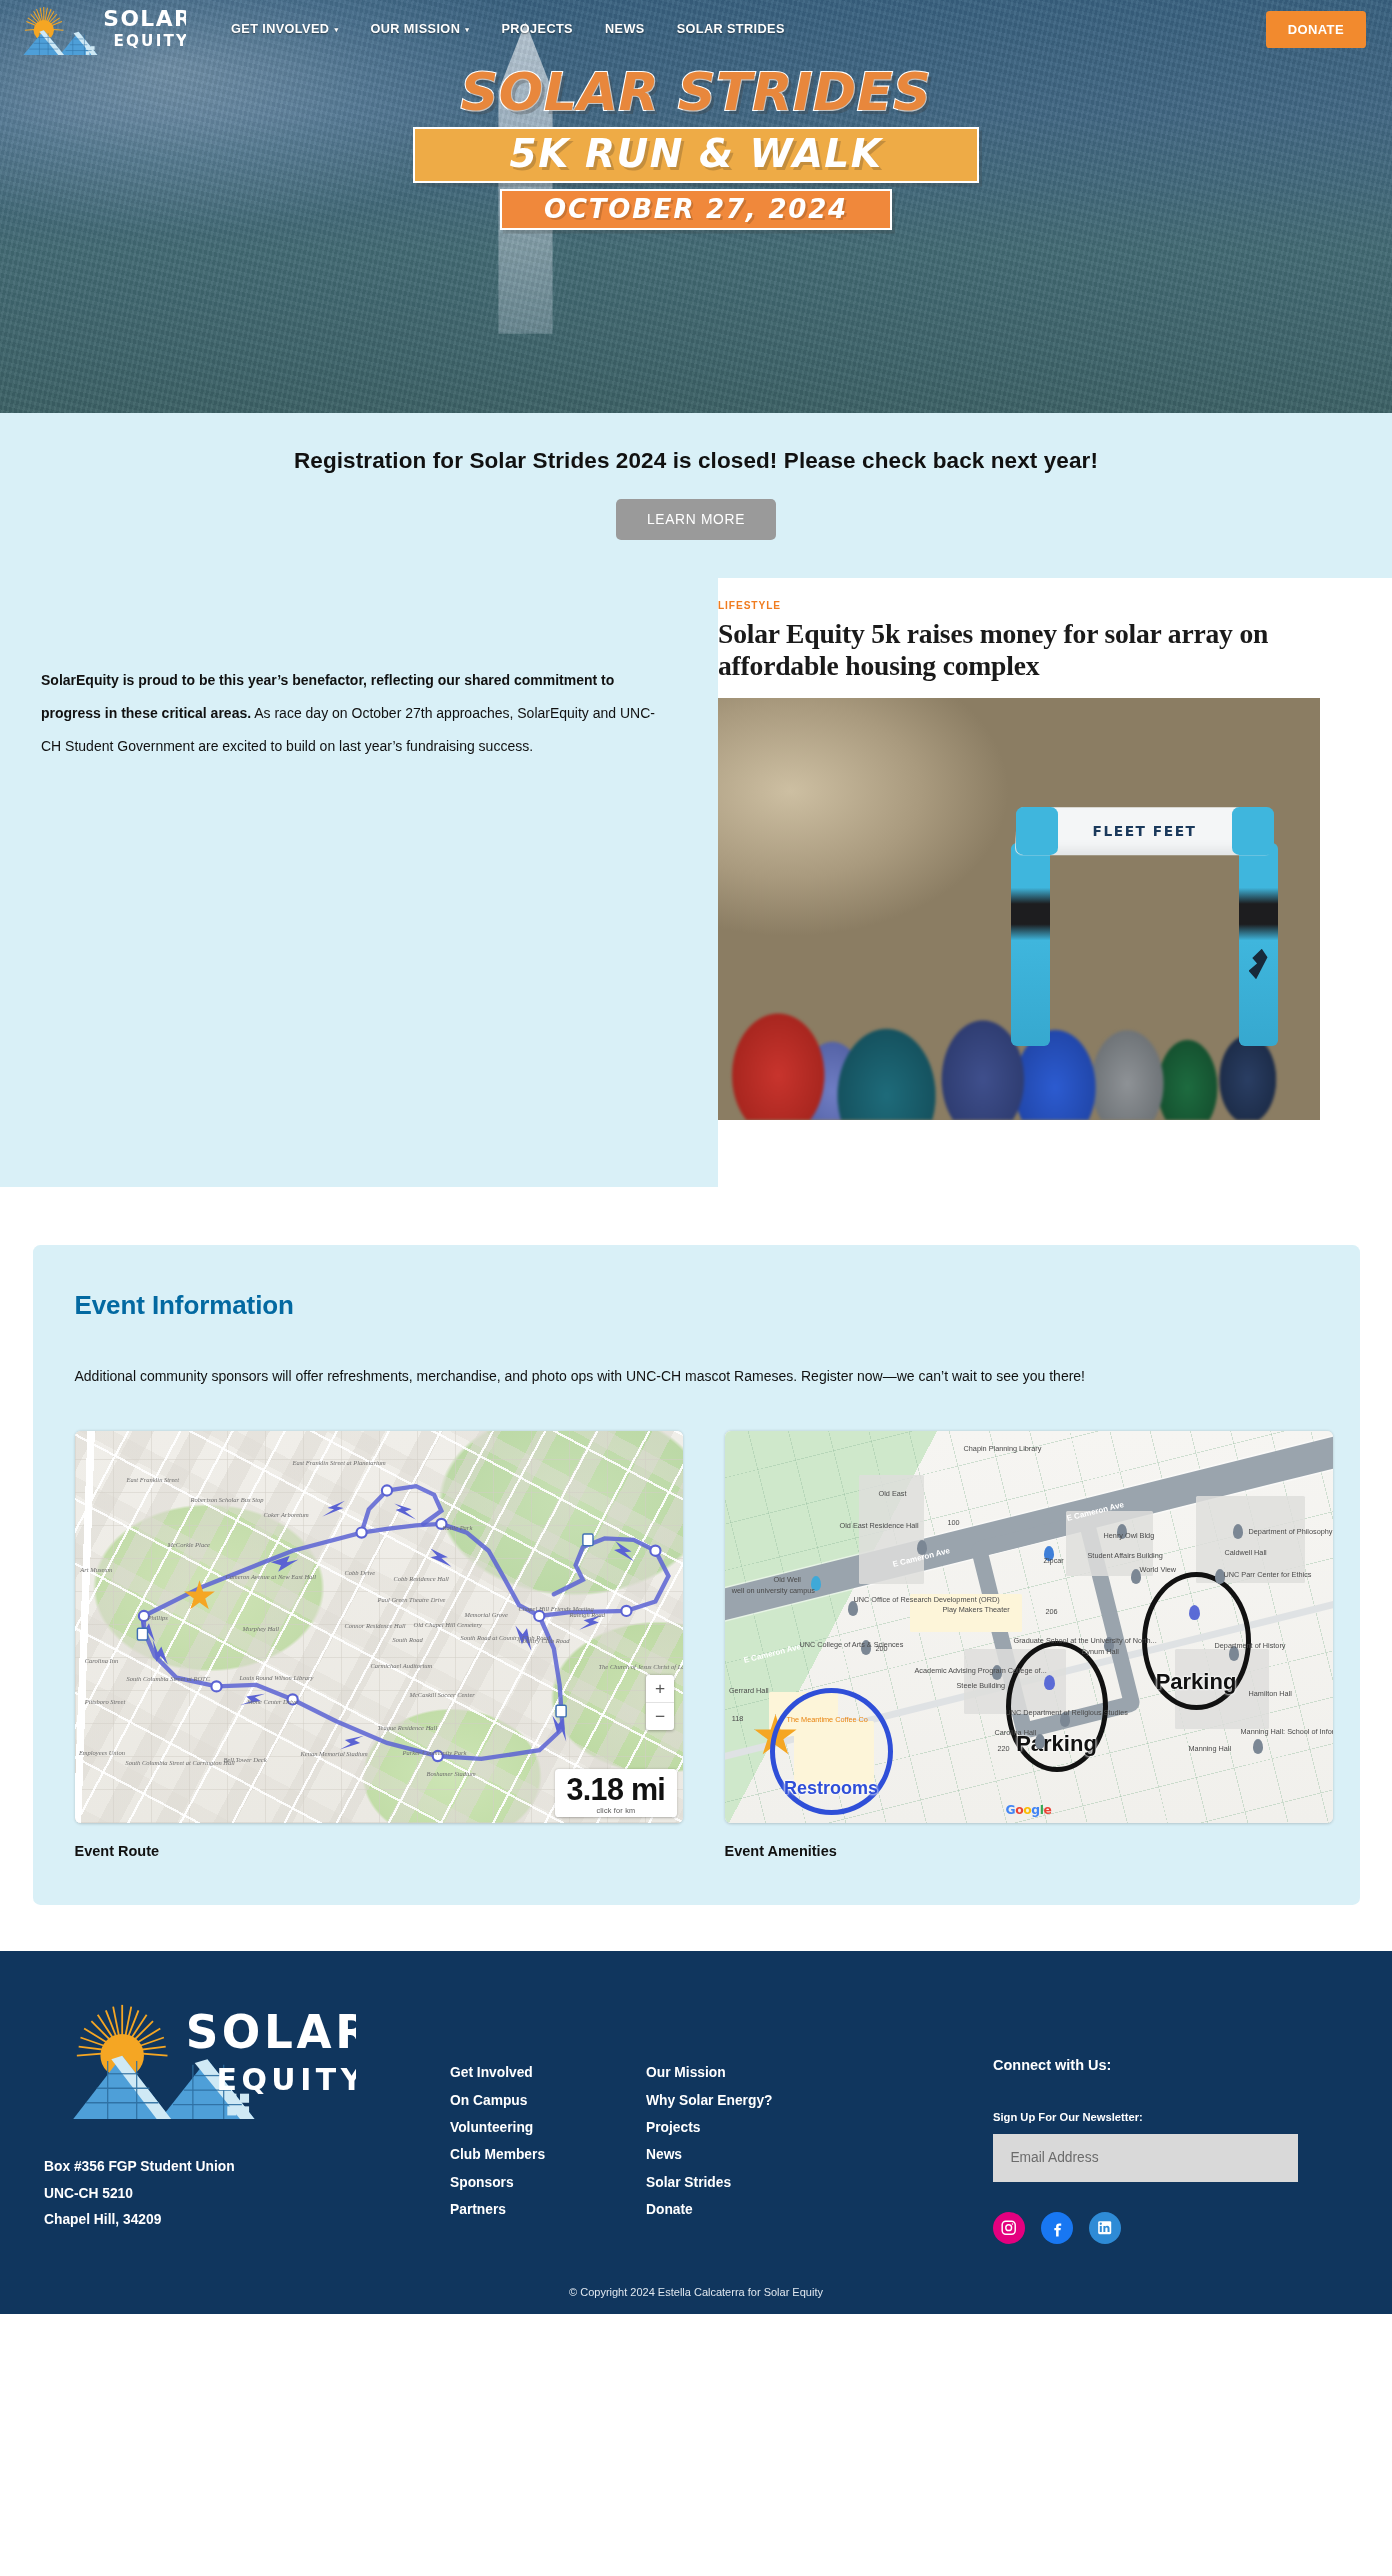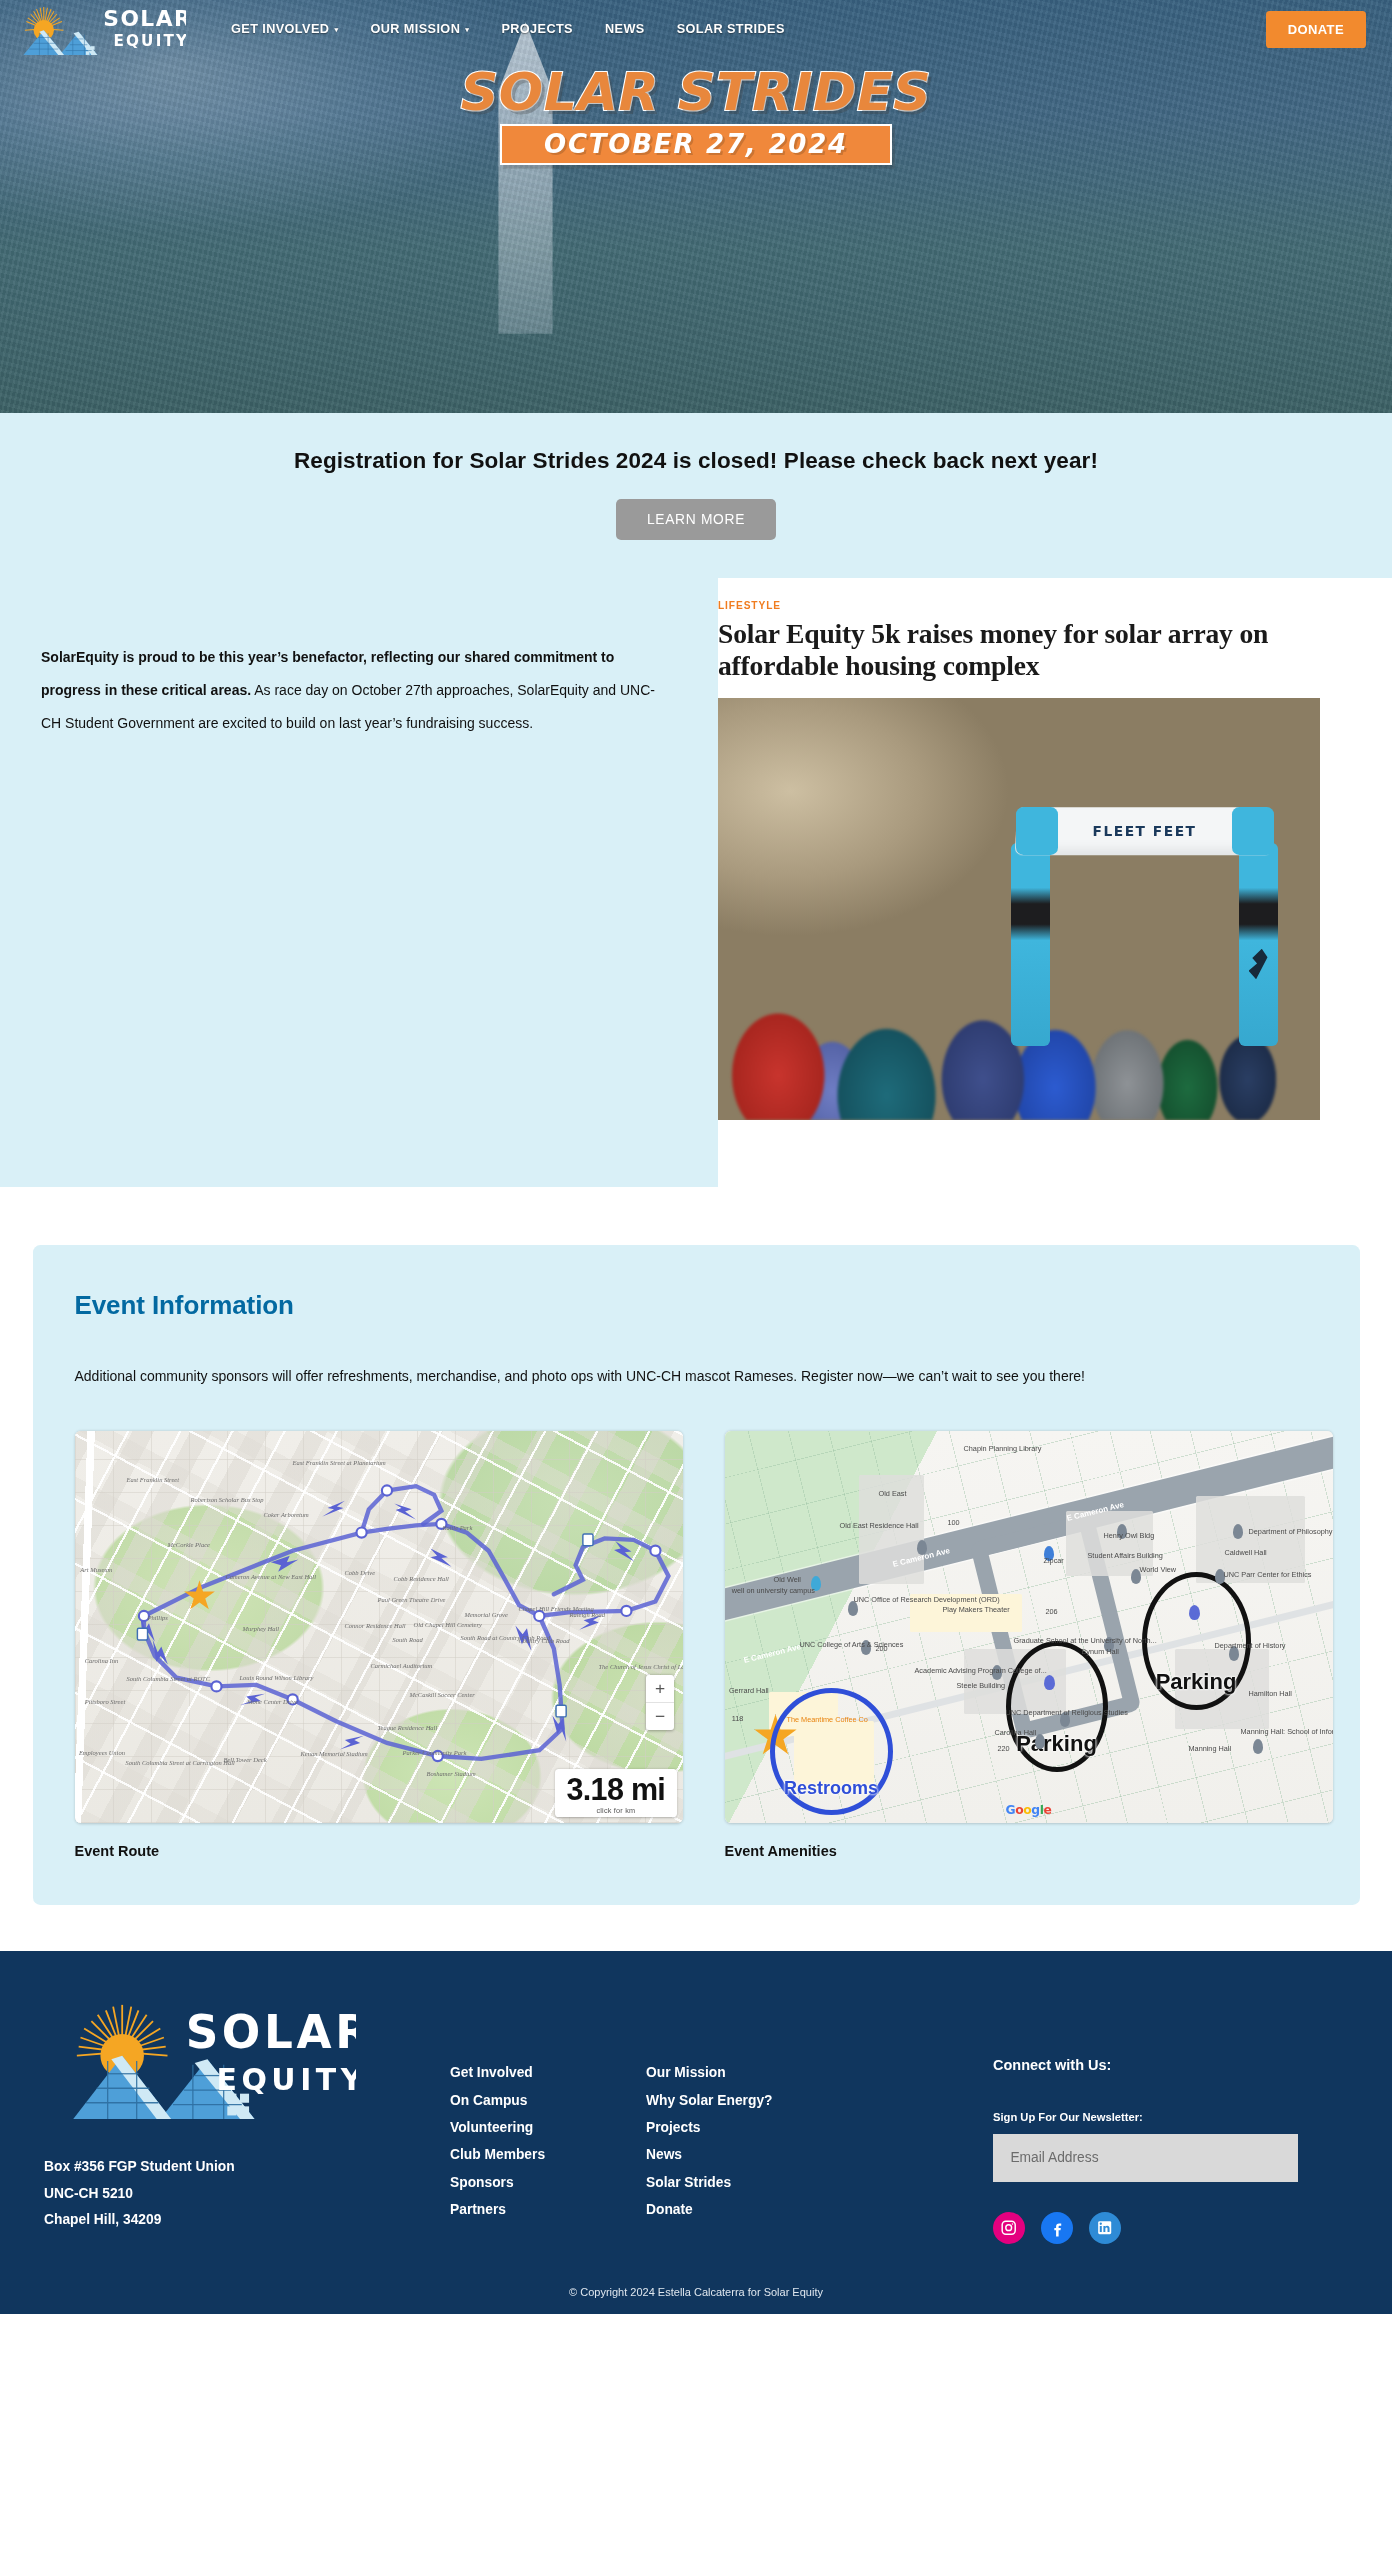--- a/index.html
+++ b/index.html
@@ -175,21 +175,21 @@
     min-height: 609px;
   }
   .lead {
     font-size: 25.4px;
     line-height: 1.28;
     font-weight: 700;
     color: #111;
     letter-spacing: -0.1px;
   }
   .body-copy {
-    margin-top: 18px;
+    margin-top: 41px;
     font-size: 14px;
     line-height: 2.35;
     color: #111;
   }
   .body-copy b { font-weight: 700; }
 
   .split-right { width: 674px; padding: 22px 0 0 0; }
   .kicker {
     color: #f07c1f;
     font-size: 10.2px;
@@ -562,20 +562,23 @@
       <div class="nav-item">
         <span>SOLAR STRIDES</span>
       </div>
     </div>
 
     <button class="donate-btn">DONATE</button>
   </nav>
 
   <div class="hero-art">
     <div class="hs-title">SOLAR STRIDES</div>
+    <div class="hs-band">
+      <div class="hs-band-text">5K RUN &amp; WALK</div>
+    </div>
     <div class="hs-band2">
       <div class="hs-band2-text">OCTOBER 27, 2024</div>
     </div>
   </div>
 </header>
 
 <section class="notice">
   <div class="notice-text">Registration for Solar Strides 2024 is closed! Please check back next year!</div>
   <button class="notice-btn">LEARN MORE</button>
 </section>

